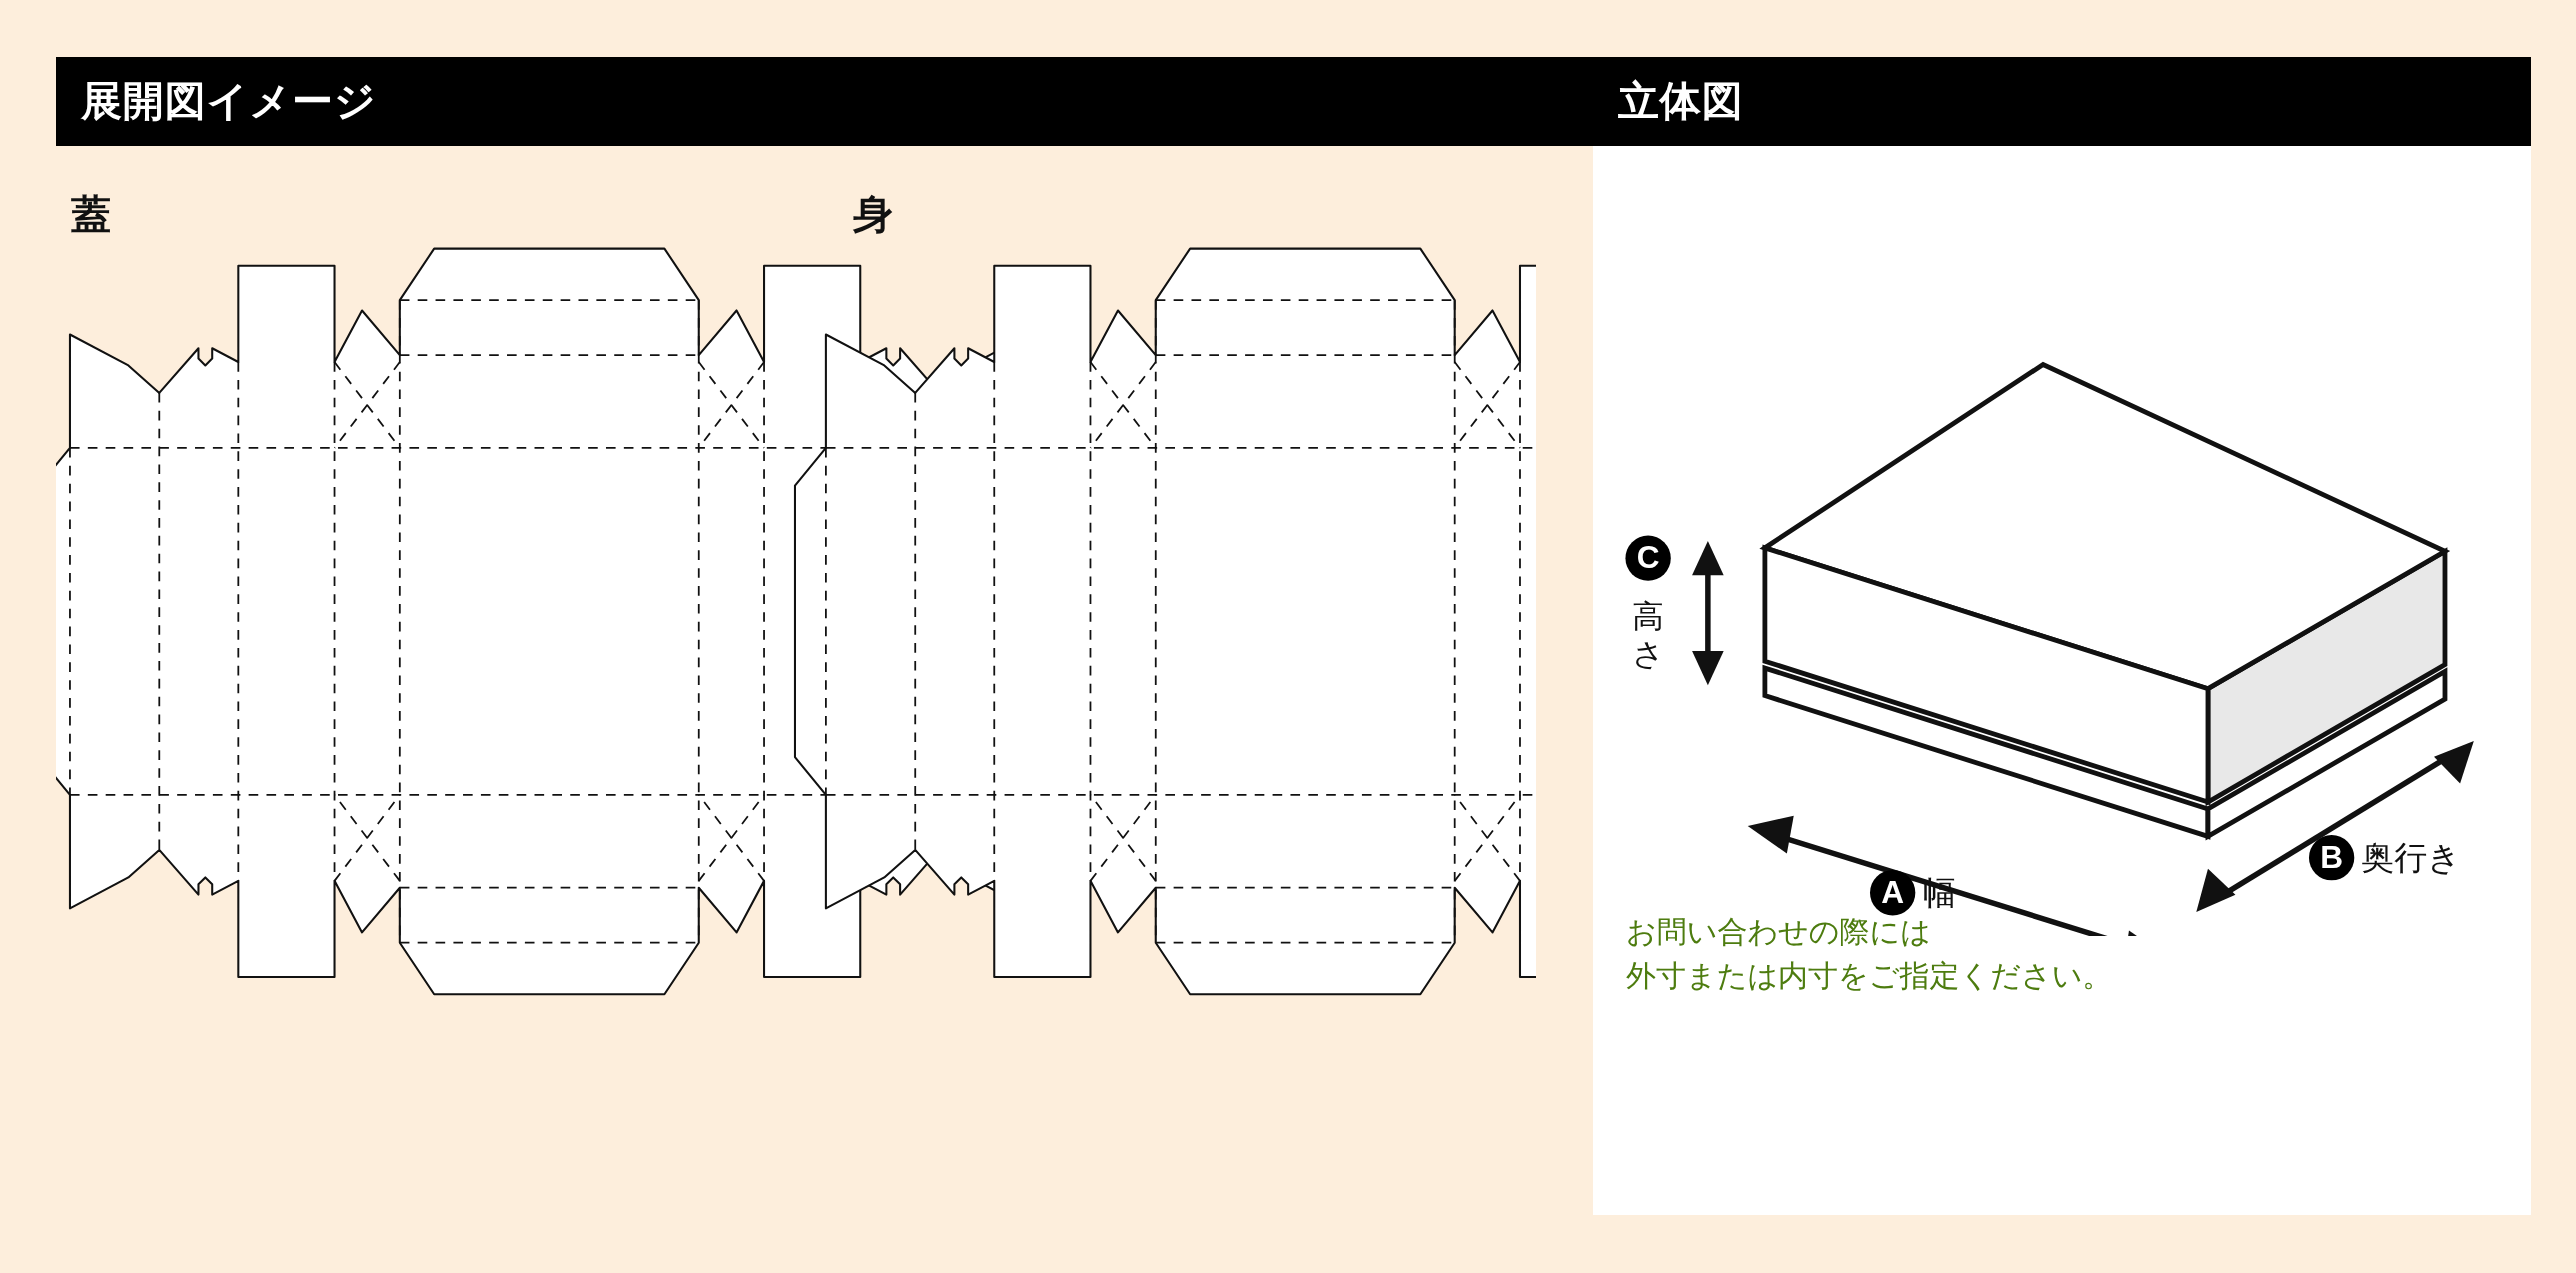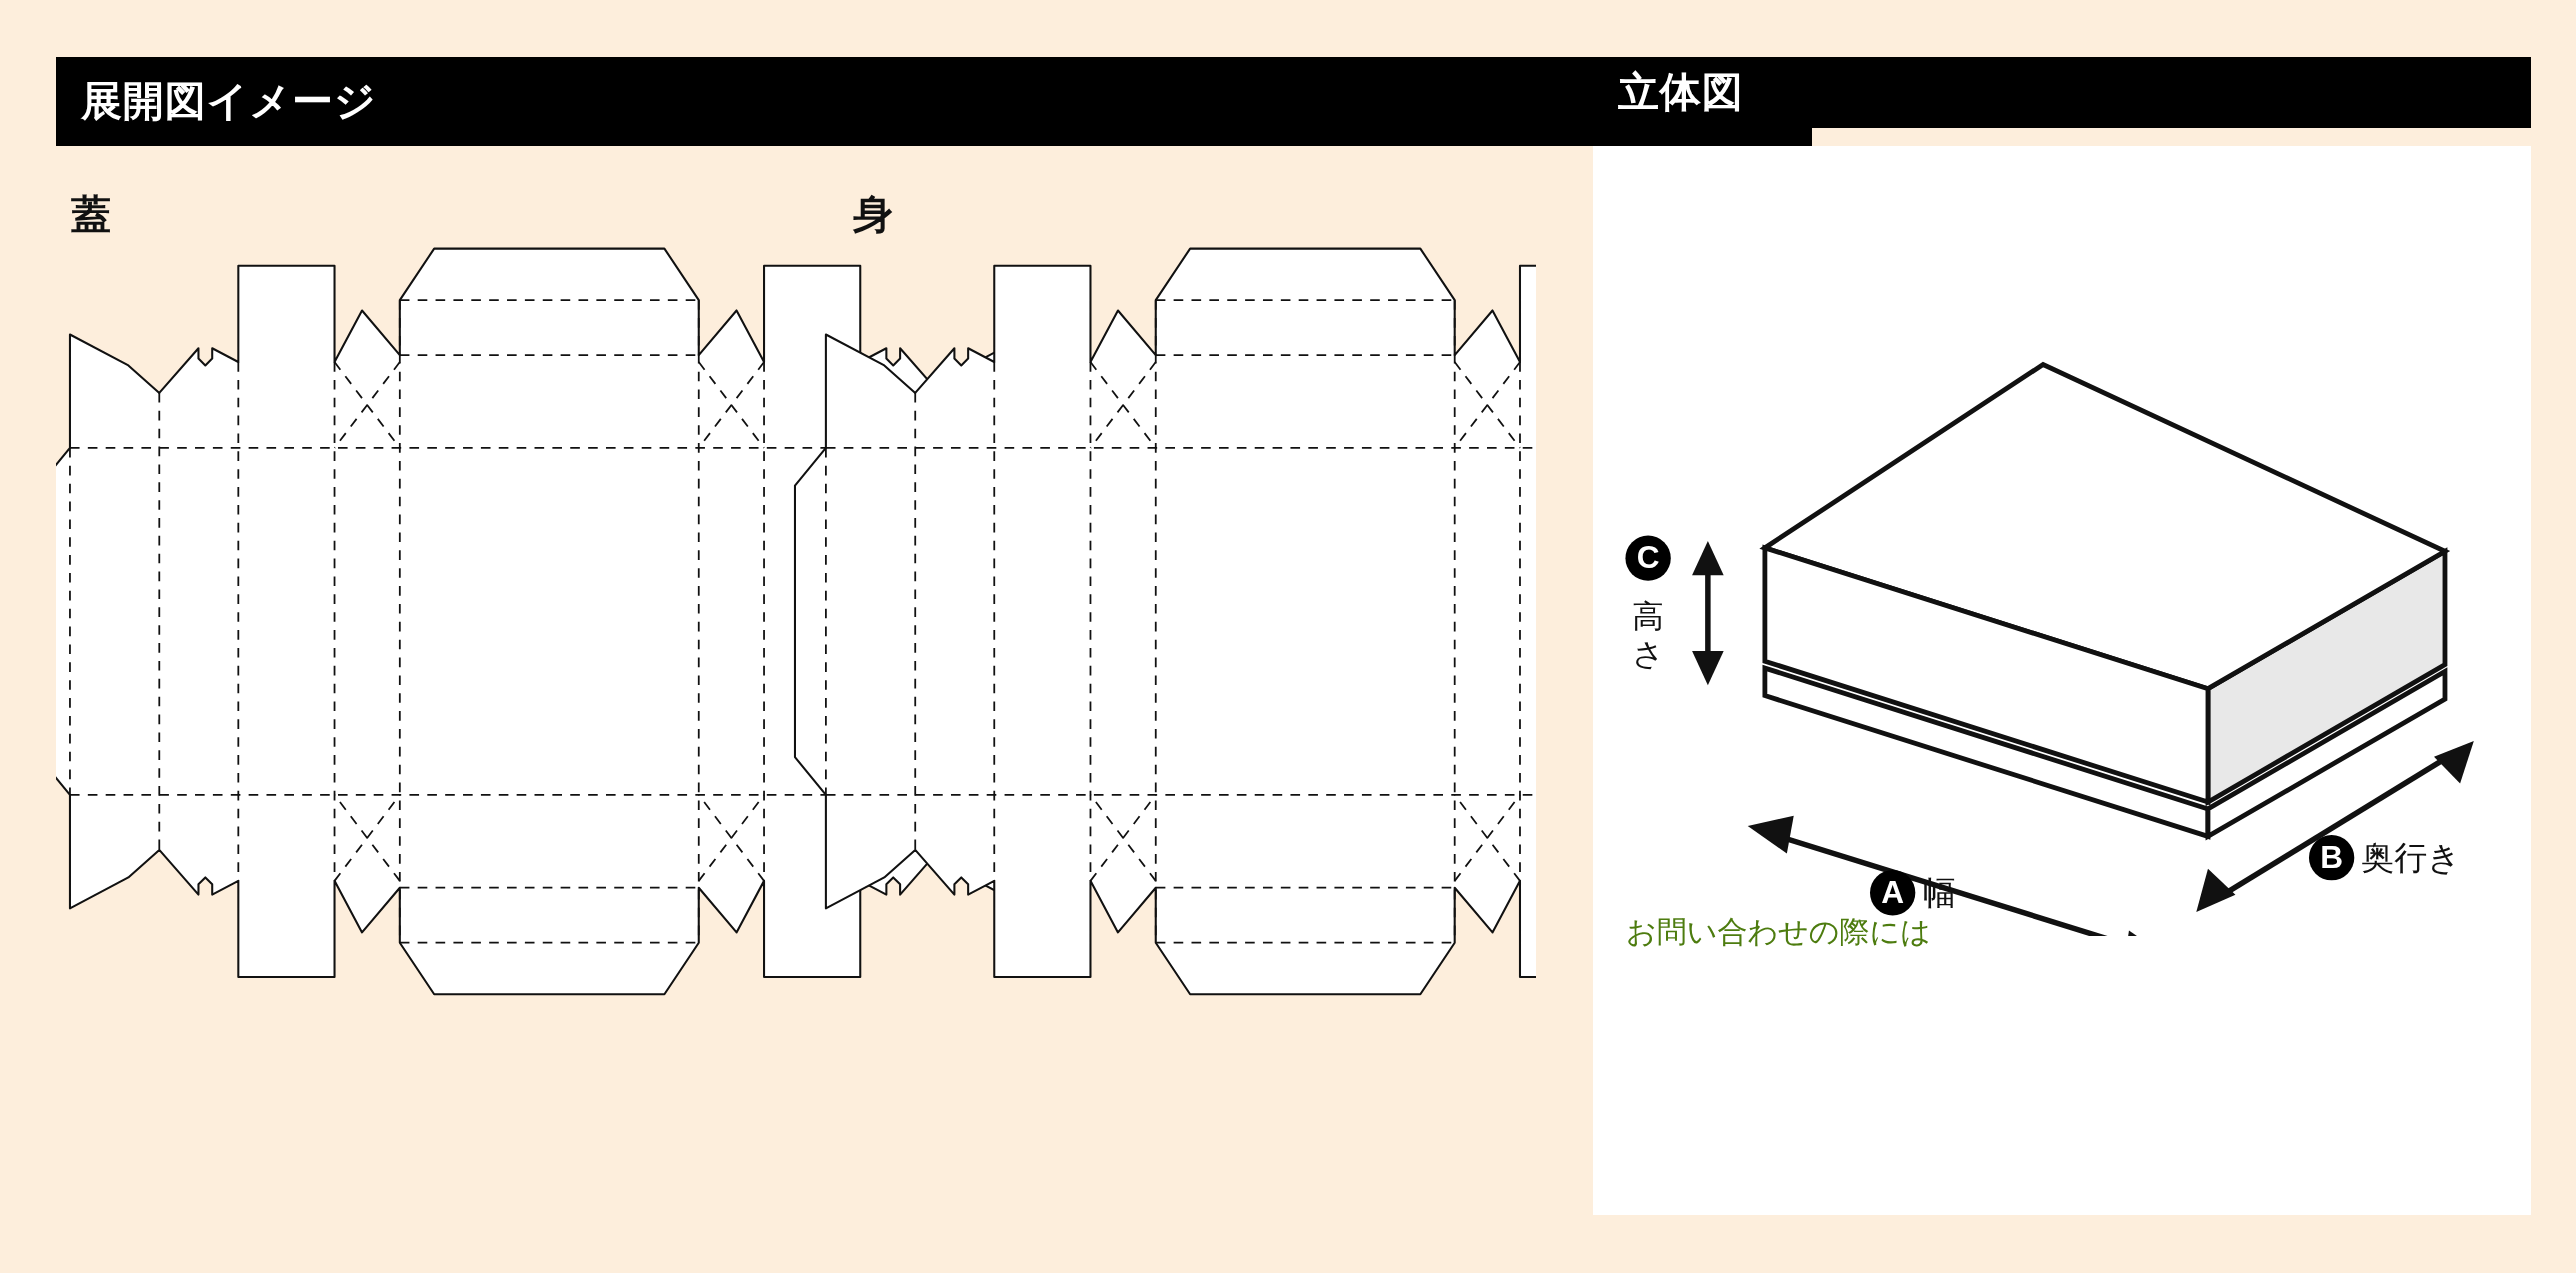--- a/index.html
+++ b/index.html
@@ -29,21 +29,21 @@
     box-sizing: border-box;
   }
   .hdr-text {
     color: #ffffff;
     font-weight: 700;
     letter-spacing: 0.02em;
     white-space: nowrap;
   }
 
   #hdr-left  { left: 56px;  top: 57px; width: 1756px; height: 89px; padding-left: 25px; }
-  #hdr-right { left: 1593px; top: 57px; width: 938px; height: 71px; padding-left: 25px; }
+  #hdr-right { left: 1593px; top: 57px; width: 938px; height: 89px; padding-left: 25px; }
   #hdr-left .hdr-text, #hdr-right .hdr-text { font-size: 41px; }
 
   
   #panel-left {
     position: absolute;
     left: 56px; top: 146px;
     width: 1480px; height: 1072px;
   }
   .die-label {
     position: absolute;
@@ -419,17 +419,18 @@
         <polygon points="878,1115 895,1052 935,1090" fill="#111111"></polygon>
         <polygon points="1282,866 1262,928 1224,889" fill="#111111"></polygon>
         <circle cx="1075" cy="1036" r="33" fill="#000000"></circle>
         <text x="1075" y="1051" text-anchor="middle" font-family="Liberation Sans, sans-serif" font-size="46" font-weight="700" fill="#ffffff">B</text>
         <text x="1118" y="1053" font-family="Liberation Sans, sans-serif" font-size="48" fill="#111111">奥行き</text>
       </g>
     </svg>
 
     <div id="right-notes">
       <div>お問い合わせの際には</div>
+      <div>外寸または内寸をご指定ください。</div>
     </div>
   </div>
 
 </div>
 
 
 </body></html>

